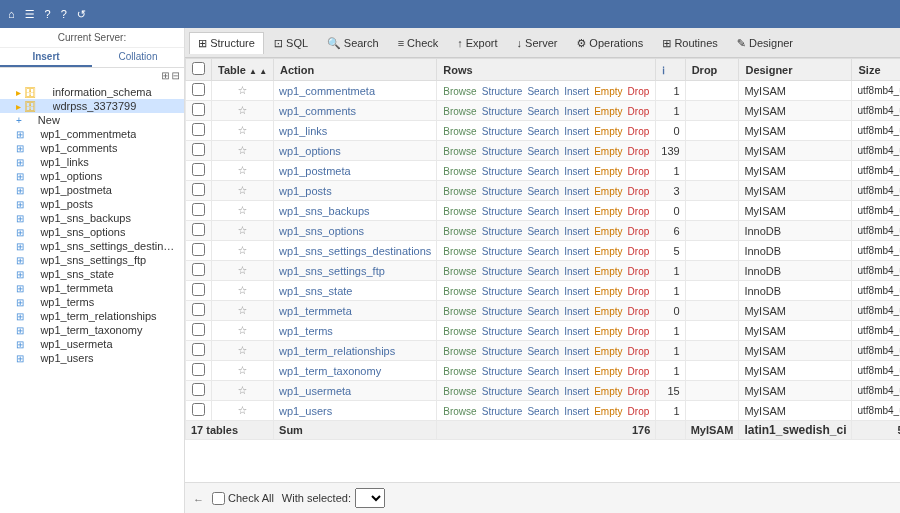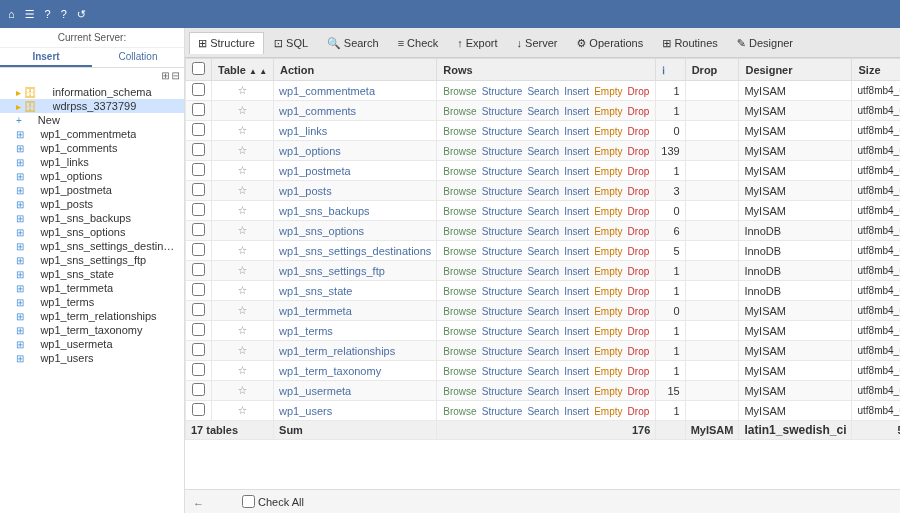--- a/index.html
+++ b/index.html
@@ -51,21 +51,21 @@
     .action-link.drop { color: #cc3333; }
     .rows-cell { text-align: right; }
     .size-cell { text-align: right; }
     .type-cell { }
     .collation-cell { font-size: 10px; }
     .table-name { color: #4a6fa5; cursor: pointer; font-weight: normal; }
     .checkbox-cell { width: 20px; text-align: center; }
     .star-cell { width: 16px; text-align: center; color: #999; cursor: pointer; }
     .footer-row td { font-weight: bold; background: #f0f0f0; }
     .bottom-bar { padding: 5px 8px; display: flex; align-items: center; gap: 8px; border-top: 1px solid #ddd; background: #f5f5f5; }
-    .bottom-bar-checkbox { display: flex; align-items: center; gap: 3px; cursor: pointer; margin-left: 30px; }
+    .bottom-bar-checkbox { display: flex; align-items: center; gap: 3px; cursor: pointer; }
     .with-selected { display: flex; align-items: center; gap: 4px; }
     .with-selected-select { font-size: 11px; padding: 2px 4px; }
     
     
     .nav-tabs-wrapper { position: relative; }
     
     .sort-asc::after { content: ' ▲'; font-size: 8px; }
   </style>
 </head>
 <body>
@@ -444,16 +444,22 @@
           </tfoot>
         </table>
       </div>
 
       <div class="bottom-bar">
         <span style="color:#666;">←</span>
         <label class="bottom-bar-checkbox">
           <input type="checkbox" style="">
           <span>Check All</span>
         </label>
+        <div class="with-selected">
+          <span>With selected:</span>
+          <select class="with-selected-select">
+            <option></option>
+          </select>
+        </div>
       </div>
     </div>
   </div>
 </div>
 
 </body></html>

